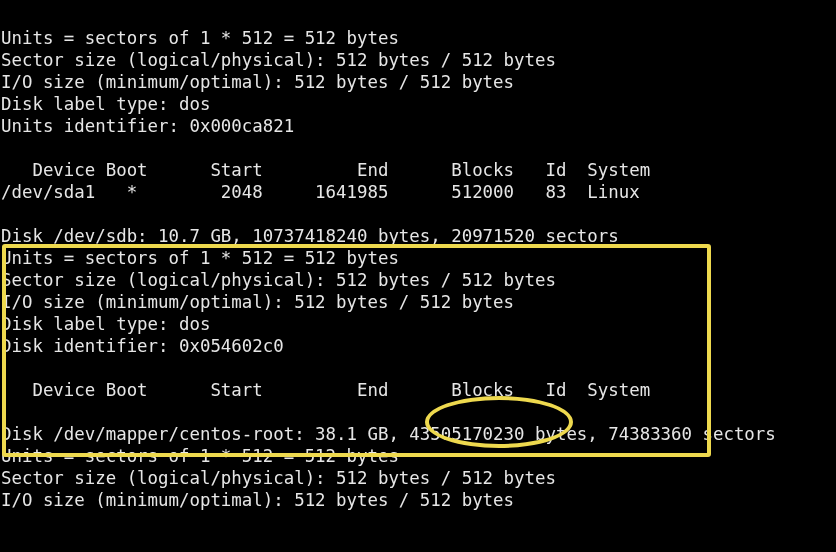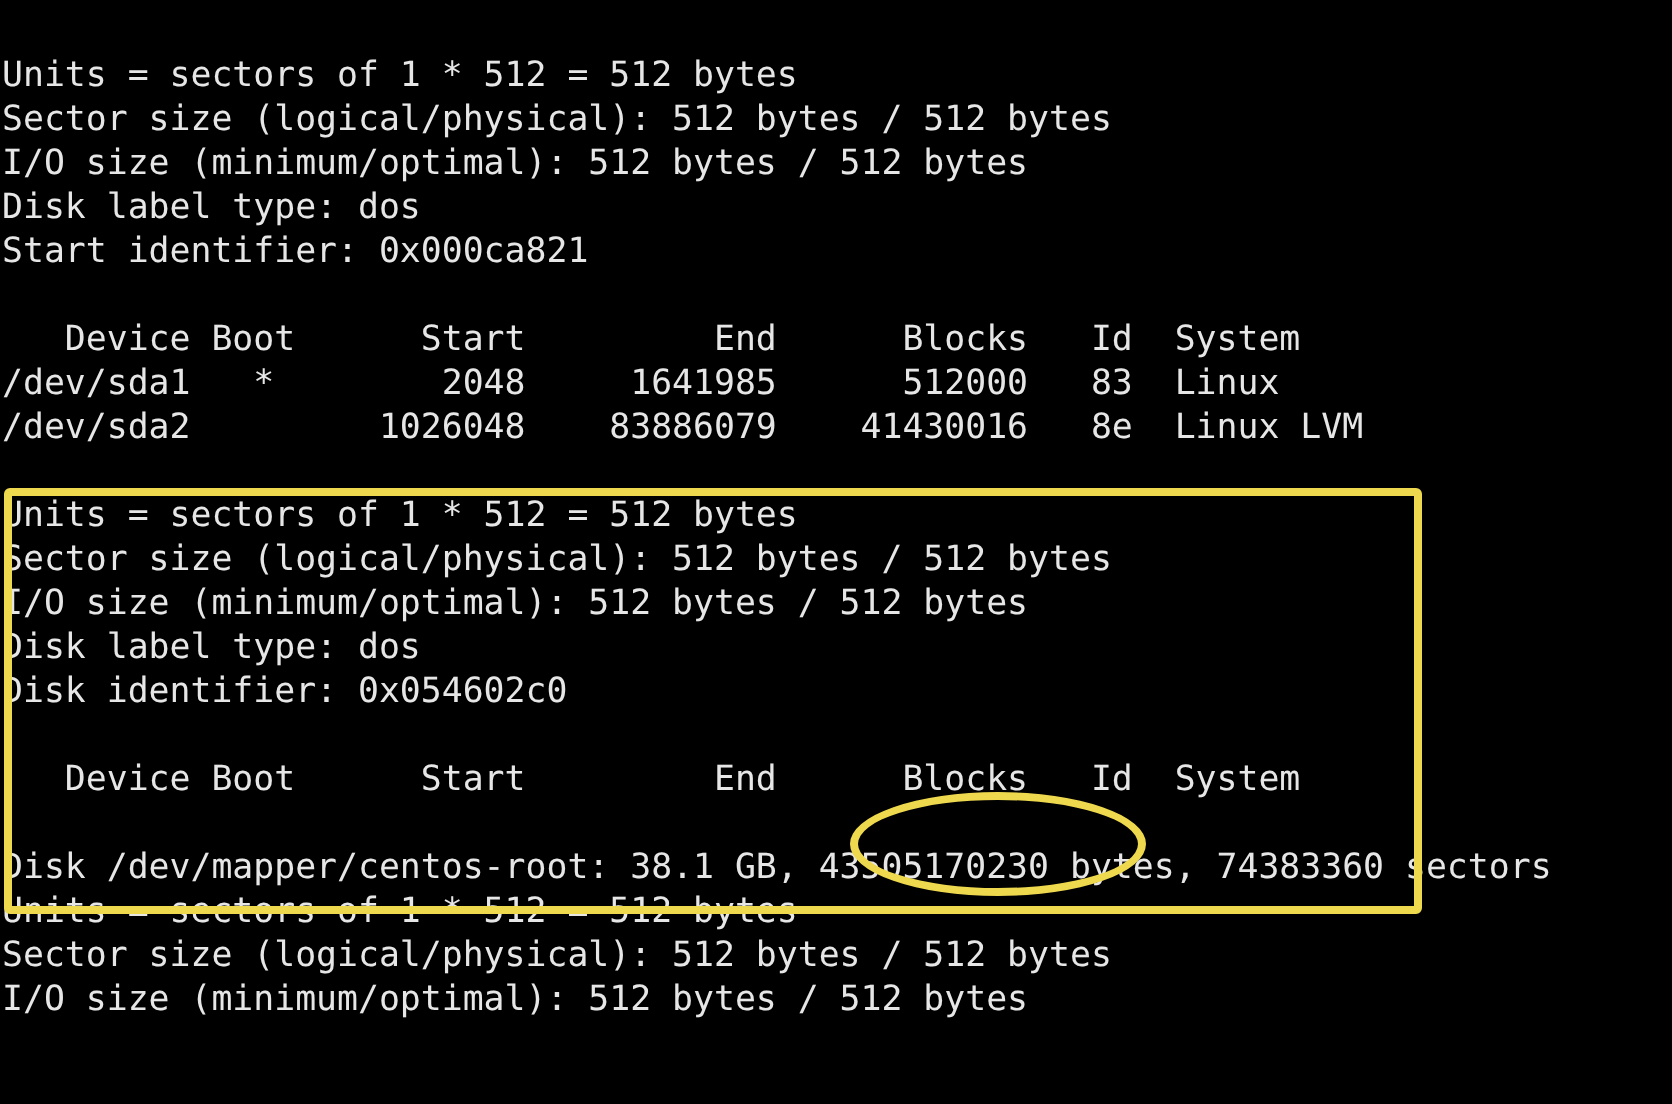--- a/index.html
+++ b/index.html
@@ -77,26 +77,26 @@
 </head>
 <body>
 
 <div id="terminal">
 
   <div class="term-lines">
     <span class="line">Units = sectors of 1 * 512 = 512 bytes</span>
     <span class="line">Sector size (logical/physical): 512 bytes / 512 bytes</span>
     <span class="line">I/O size (minimum/optimal): 512 bytes / 512 bytes</span>
     <span class="line">Disk label type: dos</span>
-    <span class="line">Start identifier: 0x000ca821</span>
+    <span class="line">Units identifier: 0x000ca821</span>
     <span class="line blank"></span>
     <span class="line">   Device Boot      Start         End      Blocks   Id  System</span>
     <span class="line">/dev/sda1   *        2048     1641985      512000   83  Linux</span>
-    <span class="line">/dev/sda2         1026048    83886079    41430016   8e  Linux LVM</span>
     <span class="line blank"></span>
+    <span class="line">Disk /dev/sdb: 10.7 GB, 10737418240 bytes, 20971520 sectors</span>
     <span class="line">Units = sectors of 1 * 512 = 512 bytes</span>
     <span class="line">Sector size (logical/physical): 512 bytes / 512 bytes</span>
     <span class="line">I/O size (minimum/optimal): 512 bytes / 512 bytes</span>
     <span class="line">Disk label type: dos</span>
     <span class="line">Disk identifier: 0x054602c0</span>
     <span class="line blank"></span>
     <span class="line">   Device Boot      Start         End      Blocks   Id  System</span>
     <span class="line blank"></span>
     <span class="line">Disk /dev/mapper/centos-root: 38.1 GB, 43505170230 bytes, 74383360 sectors</span>
     <span class="line">Units = sectors of 1 * 512 = 512 bytes</span>

